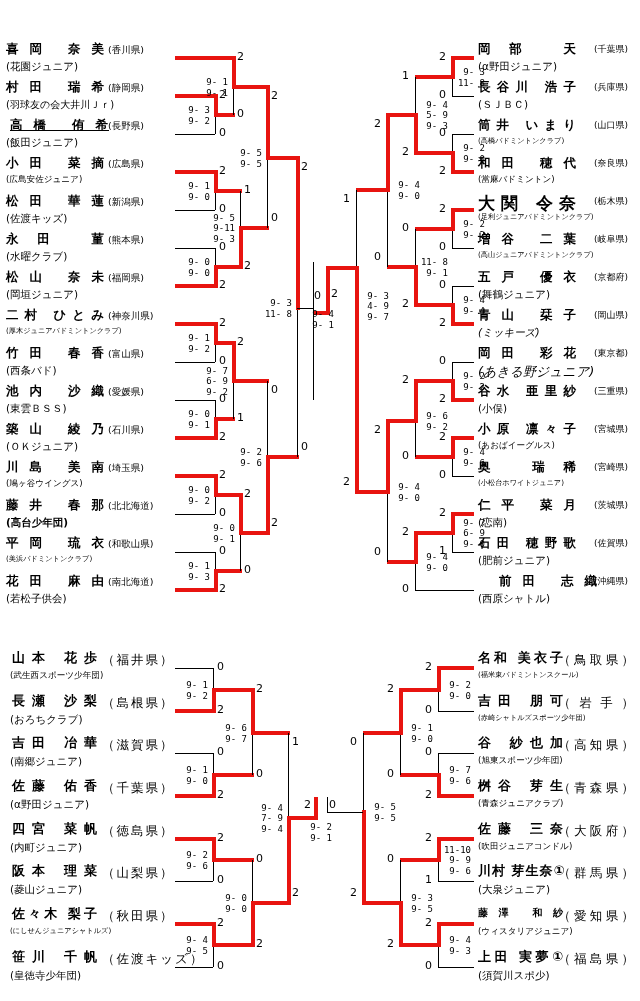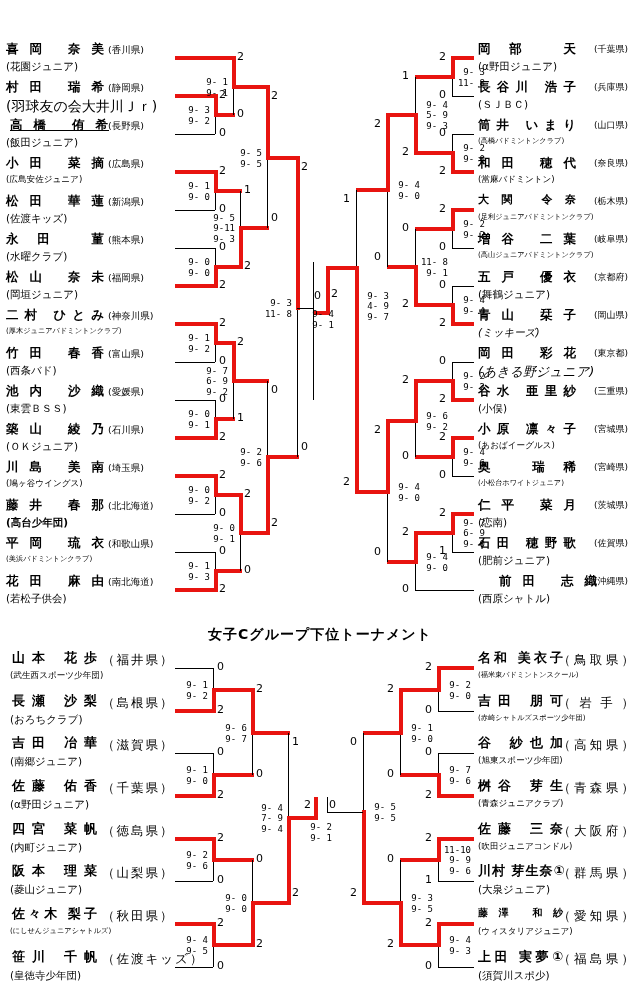--- a/index.html
+++ b/index.html
@@ -15,28 +15,27 @@
   .pfj{text-align:justify;text-align-last:justify;letter-spacing:2px}
   .cl{position:absolute;line-height:1.1;white-space:nowrap}
   .sc{position:absolute;font-family:"DejaVu Sans Mono","Liberation Mono",monospace;
       font-size:9px;line-height:10.5px;text-align:right;white-space:pre}
   .mk{position:absolute;font-size:11px;line-height:12px}
 </style>
 </head>
 <body>
 
 <div id="stage">
-  <div class="title" style="top:626px">女子Cグループ下位トーナメント</div>
 <div class="nm" style="left: 6px; top: 42px; width: 99px; font-size: 12.5px;">喜岡 奈美</div>
     <div class="pf" style="left: 108px; top: 45px; font-size: 9.5px;">(香川県)</div>
     <div class="cl" style="left: 6px; top: 61px; font-size: 10.5px;">(花園ジュニア)</div>
     <div class="ln" style="left: 175px; top: 56px; width: 58px; height: 4px; background: rgb(232, 20, 16);"></div>
     <div class="nm" style="left: 6px; top: 80px; width: 99px; font-size: 12.5px;">村田 瑞希</div>
     <div class="pf" style="left: 108px; top: 83px; font-size: 9.5px;">(静岡県)</div>
-    <div class="cl" style="left: 6px; top: 99px; font-size: 14px; text-align: center;">(羽球友の会大井川Ｊｒ)</div>
+    <div class="cl" style="left: 6px; top: 99px; font-size: 10px; text-align: center;">(羽球友の会大井川Ｊｒ)</div>
     <div class="ln" style="left: 175px; top: 94px; width: 40px; height: 4px; background: rgb(232, 20, 16);"></div>
     <div class="nm" style="left: 10px; top: 118px; width: 99px; font-size: 12.5px; text-decoration: underline;">高橋 侑希</div>
     <div class="pf" style="left: 108px; top: 121px; font-size: 9.5px;">(長野県)</div>
     <div class="cl" style="left: 6px; top: 137px; font-size: 10.5px;">(飯田ジュニア)</div>
     <div class="ln" style="left: 175px; top: 134px; width: 40px; height: 1px; background: rgb(0, 0, 0);"></div>
     <div class="nm" style="left: 6px; top: 156px; width: 99px; font-size: 12.5px;">小田 菜摘</div>
     <div class="pf" style="left: 108px; top: 159px; font-size: 9.5px;">(広島県)</div>
     <div class="cl" style="left: 6px; top: 175px; font-size: 8.6px;">(広島安佐ジュニア)</div>
     <div class="ln" style="left: 175px; top: 170px; width: 40px; height: 4px; background: rgb(232, 20, 16);"></div>
     <div class="nm" style="left: 6px; top: 194px; width: 99px; font-size: 12.5px;">松田 華蓮</div>
@@ -92,21 +91,21 @@
     <div class="cl" style="left: 478px; top: 99px; font-size: 10.5px;">(ＳＪＢＣ)</div>
     <div class="ln" style="left: 452px; top: 96px; width: 22px; height: 1px; background: rgb(0, 0, 0);"></div>
     <div class="nm" style="left: 478px; top: 118px; width: 99px; font-size: 12.5px;">筒井 いまり</div>
     <div class="pf" style="left: 594px; top: 121px; font-size: 9px;">(山口県)</div>
     <div class="cl" style="left: 478px; top: 137px; font-size: 7.2px;">(高橋バドミントンクラブ)</div>
     <div class="ln" style="left: 452px; top: 134px; width: 22px; height: 1px; background: rgb(0, 0, 0);"></div>
     <div class="nm" style="left: 478px; top: 156px; width: 99px; font-size: 12.5px;">和田 穂代</div>
     <div class="pf" style="left: 594px; top: 159px; font-size: 9px;">(奈良県)</div>
     <div class="cl" style="left: 478px; top: 175px; font-size: 8.6px;">(當麻バドミントン)</div>
     <div class="ln" style="left: 452px; top: 170px; width: 22px; height: 4px; background: rgb(232, 20, 16);"></div>
-    <div class="nm" style="left: 478px; top: 194px; width: 99px; font-size: 11px;">大関 令奈</div>
+    <div class="nm" style="left: 478px; top: 194px; width: 99px; font-size: 17px;">大関 令奈</div>
     <div class="pf" style="left: 594px; top: 197px; font-size: 9px;">(栃木県)</div>
     <div class="cl" style="left: 478px; top: 213px; font-size: 7.2px;">(足利ジュニアバドミントンクラブ)</div>
     <div class="ln" style="left: 452px; top: 208px; width: 22px; height: 4px; background: rgb(232, 20, 16);"></div>
     <div class="nm" style="left: 478px; top: 232px; width: 99px; font-size: 12.5px;">増谷 二葉</div>
     <div class="pf" style="left: 594px; top: 235px; font-size: 9px;">(岐阜県)</div>
     <div class="cl" style="left: 478px; top: 251px; font-size: 7.2px;">(高山ジュニアバドミントンクラブ)</div>
     <div class="ln" style="left: 452px; top: 248px; width: 22px; height: 1px; background: rgb(0, 0, 0);"></div>
     <div class="nm" style="left: 478px; top: 270px; width: 99px; font-size: 12.5px;">五戸 優衣</div>
     <div class="pf" style="left: 594px; top: 273px; font-size: 9px;">(京都府)</div>
     <div class="cl" style="left: 478px; top: 289px; font-size: 10.5px;">(舞鶴ジュニア)</div>

